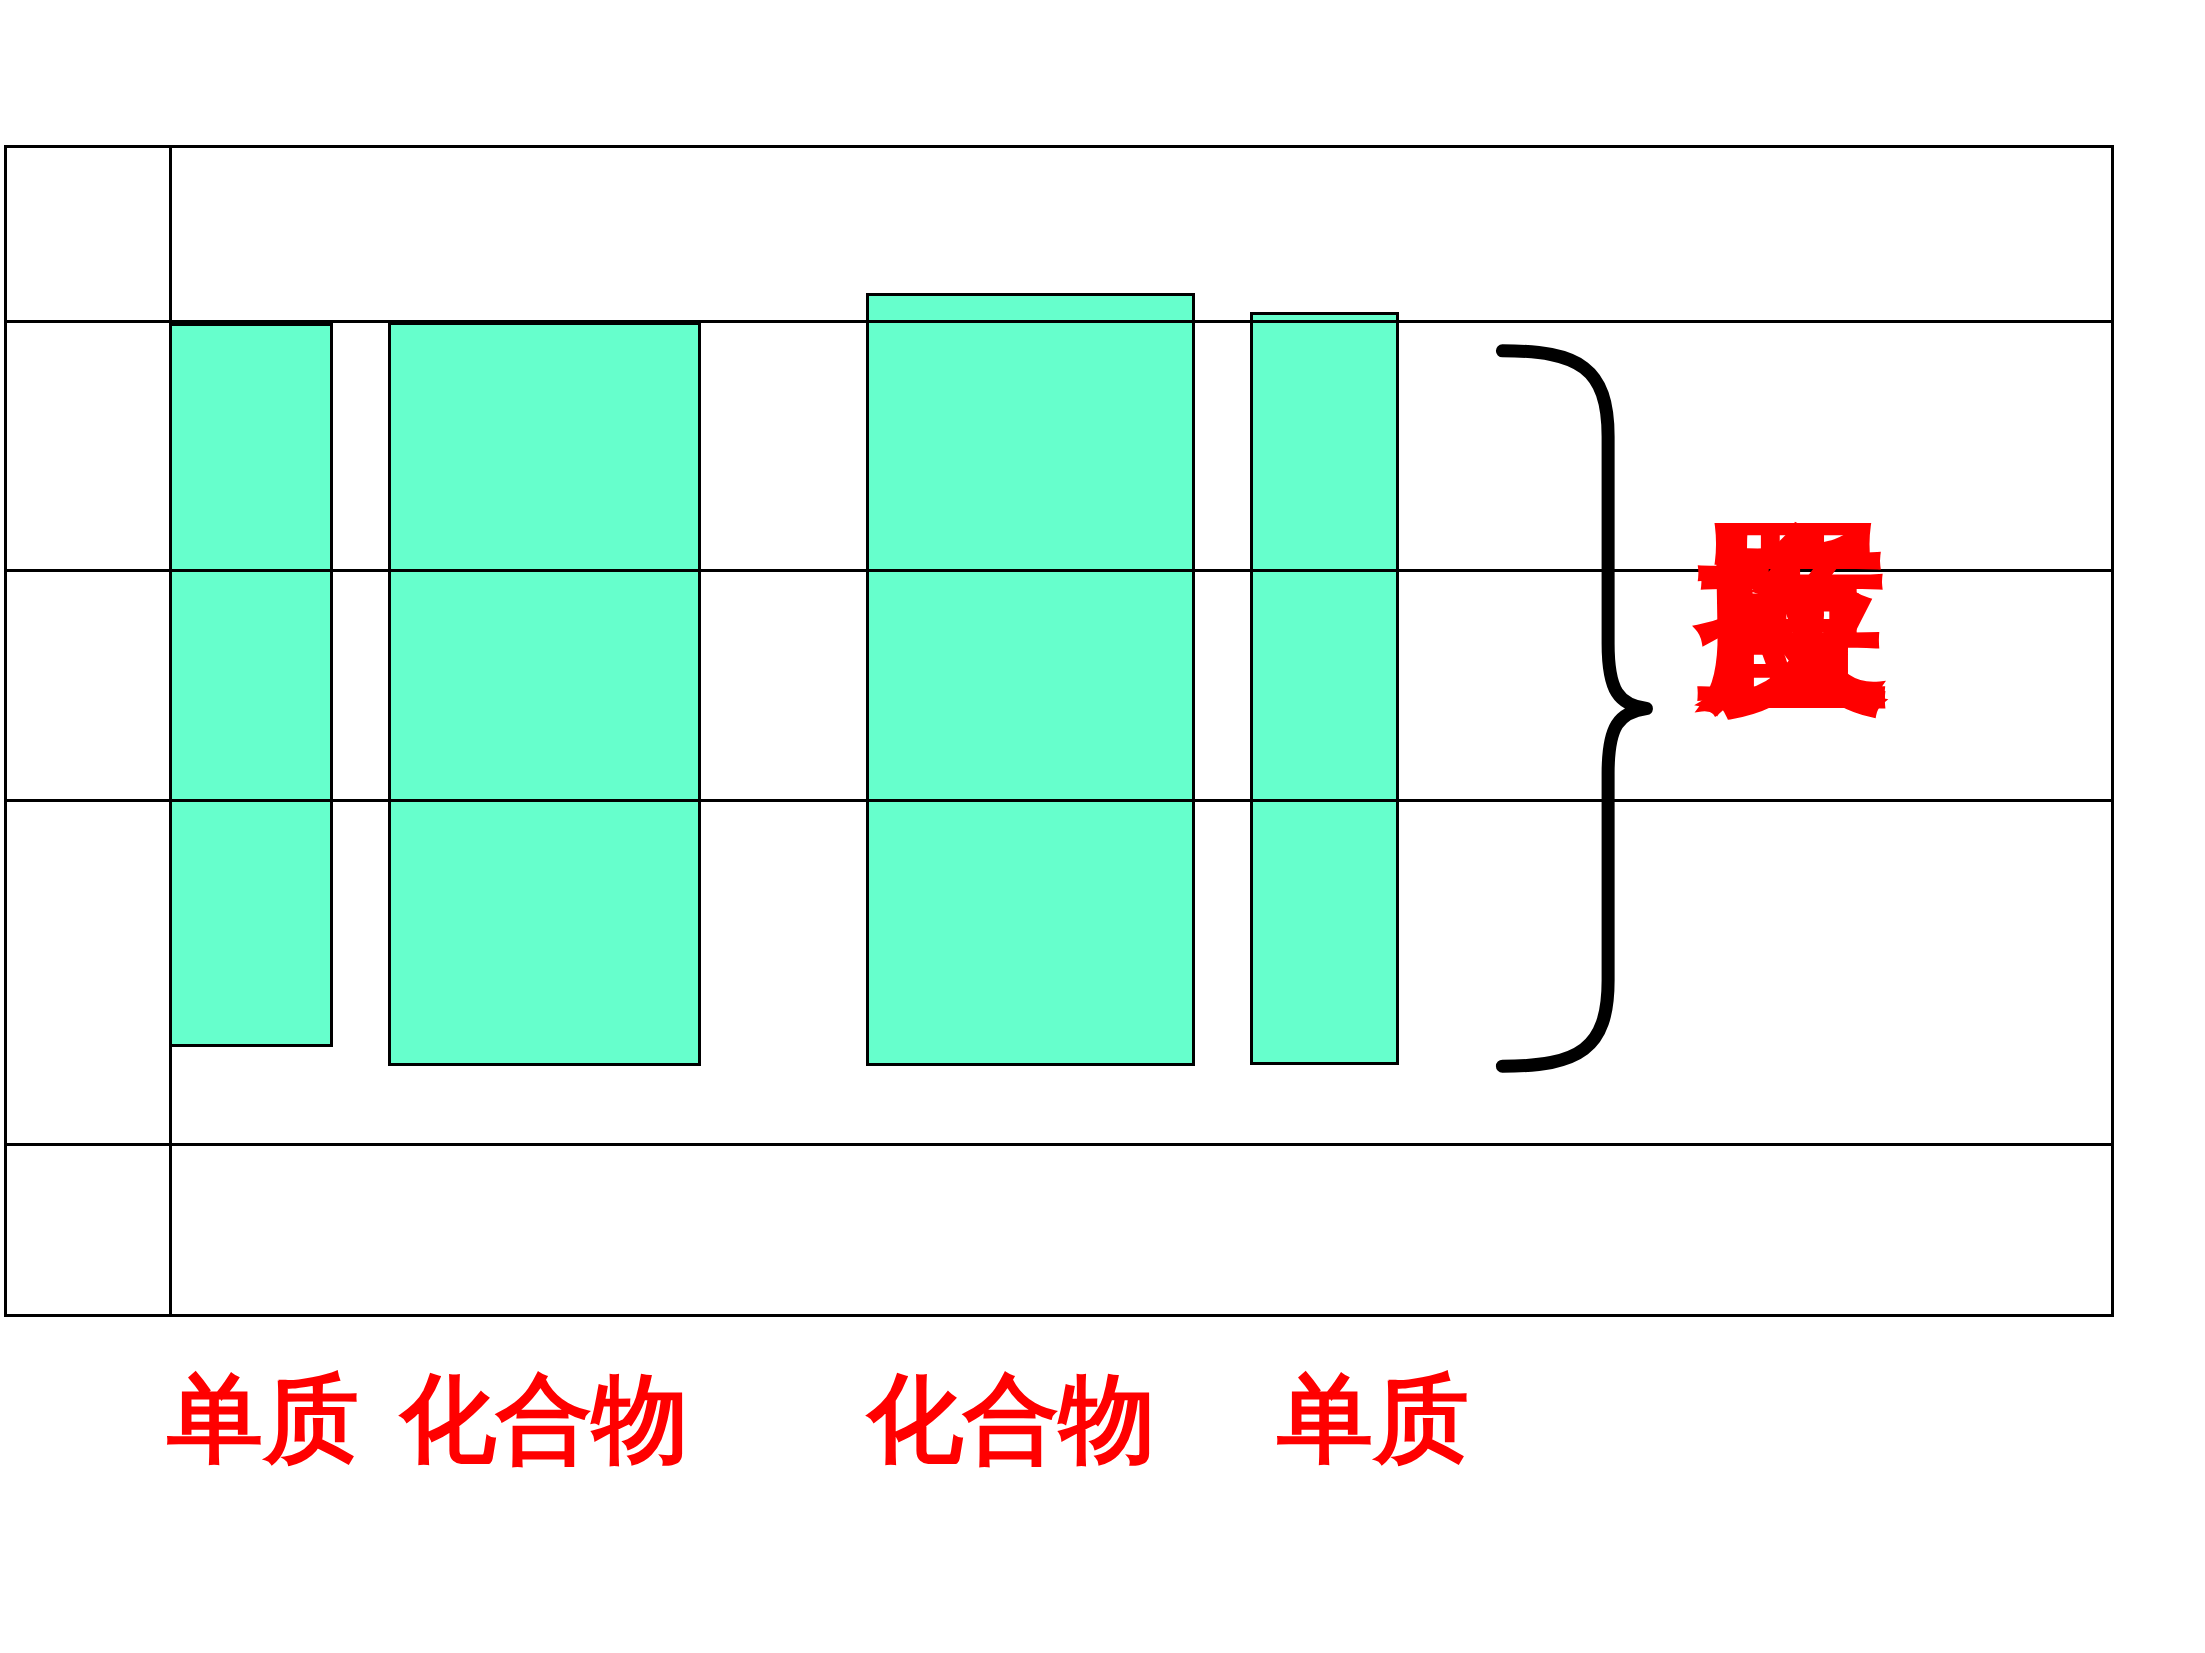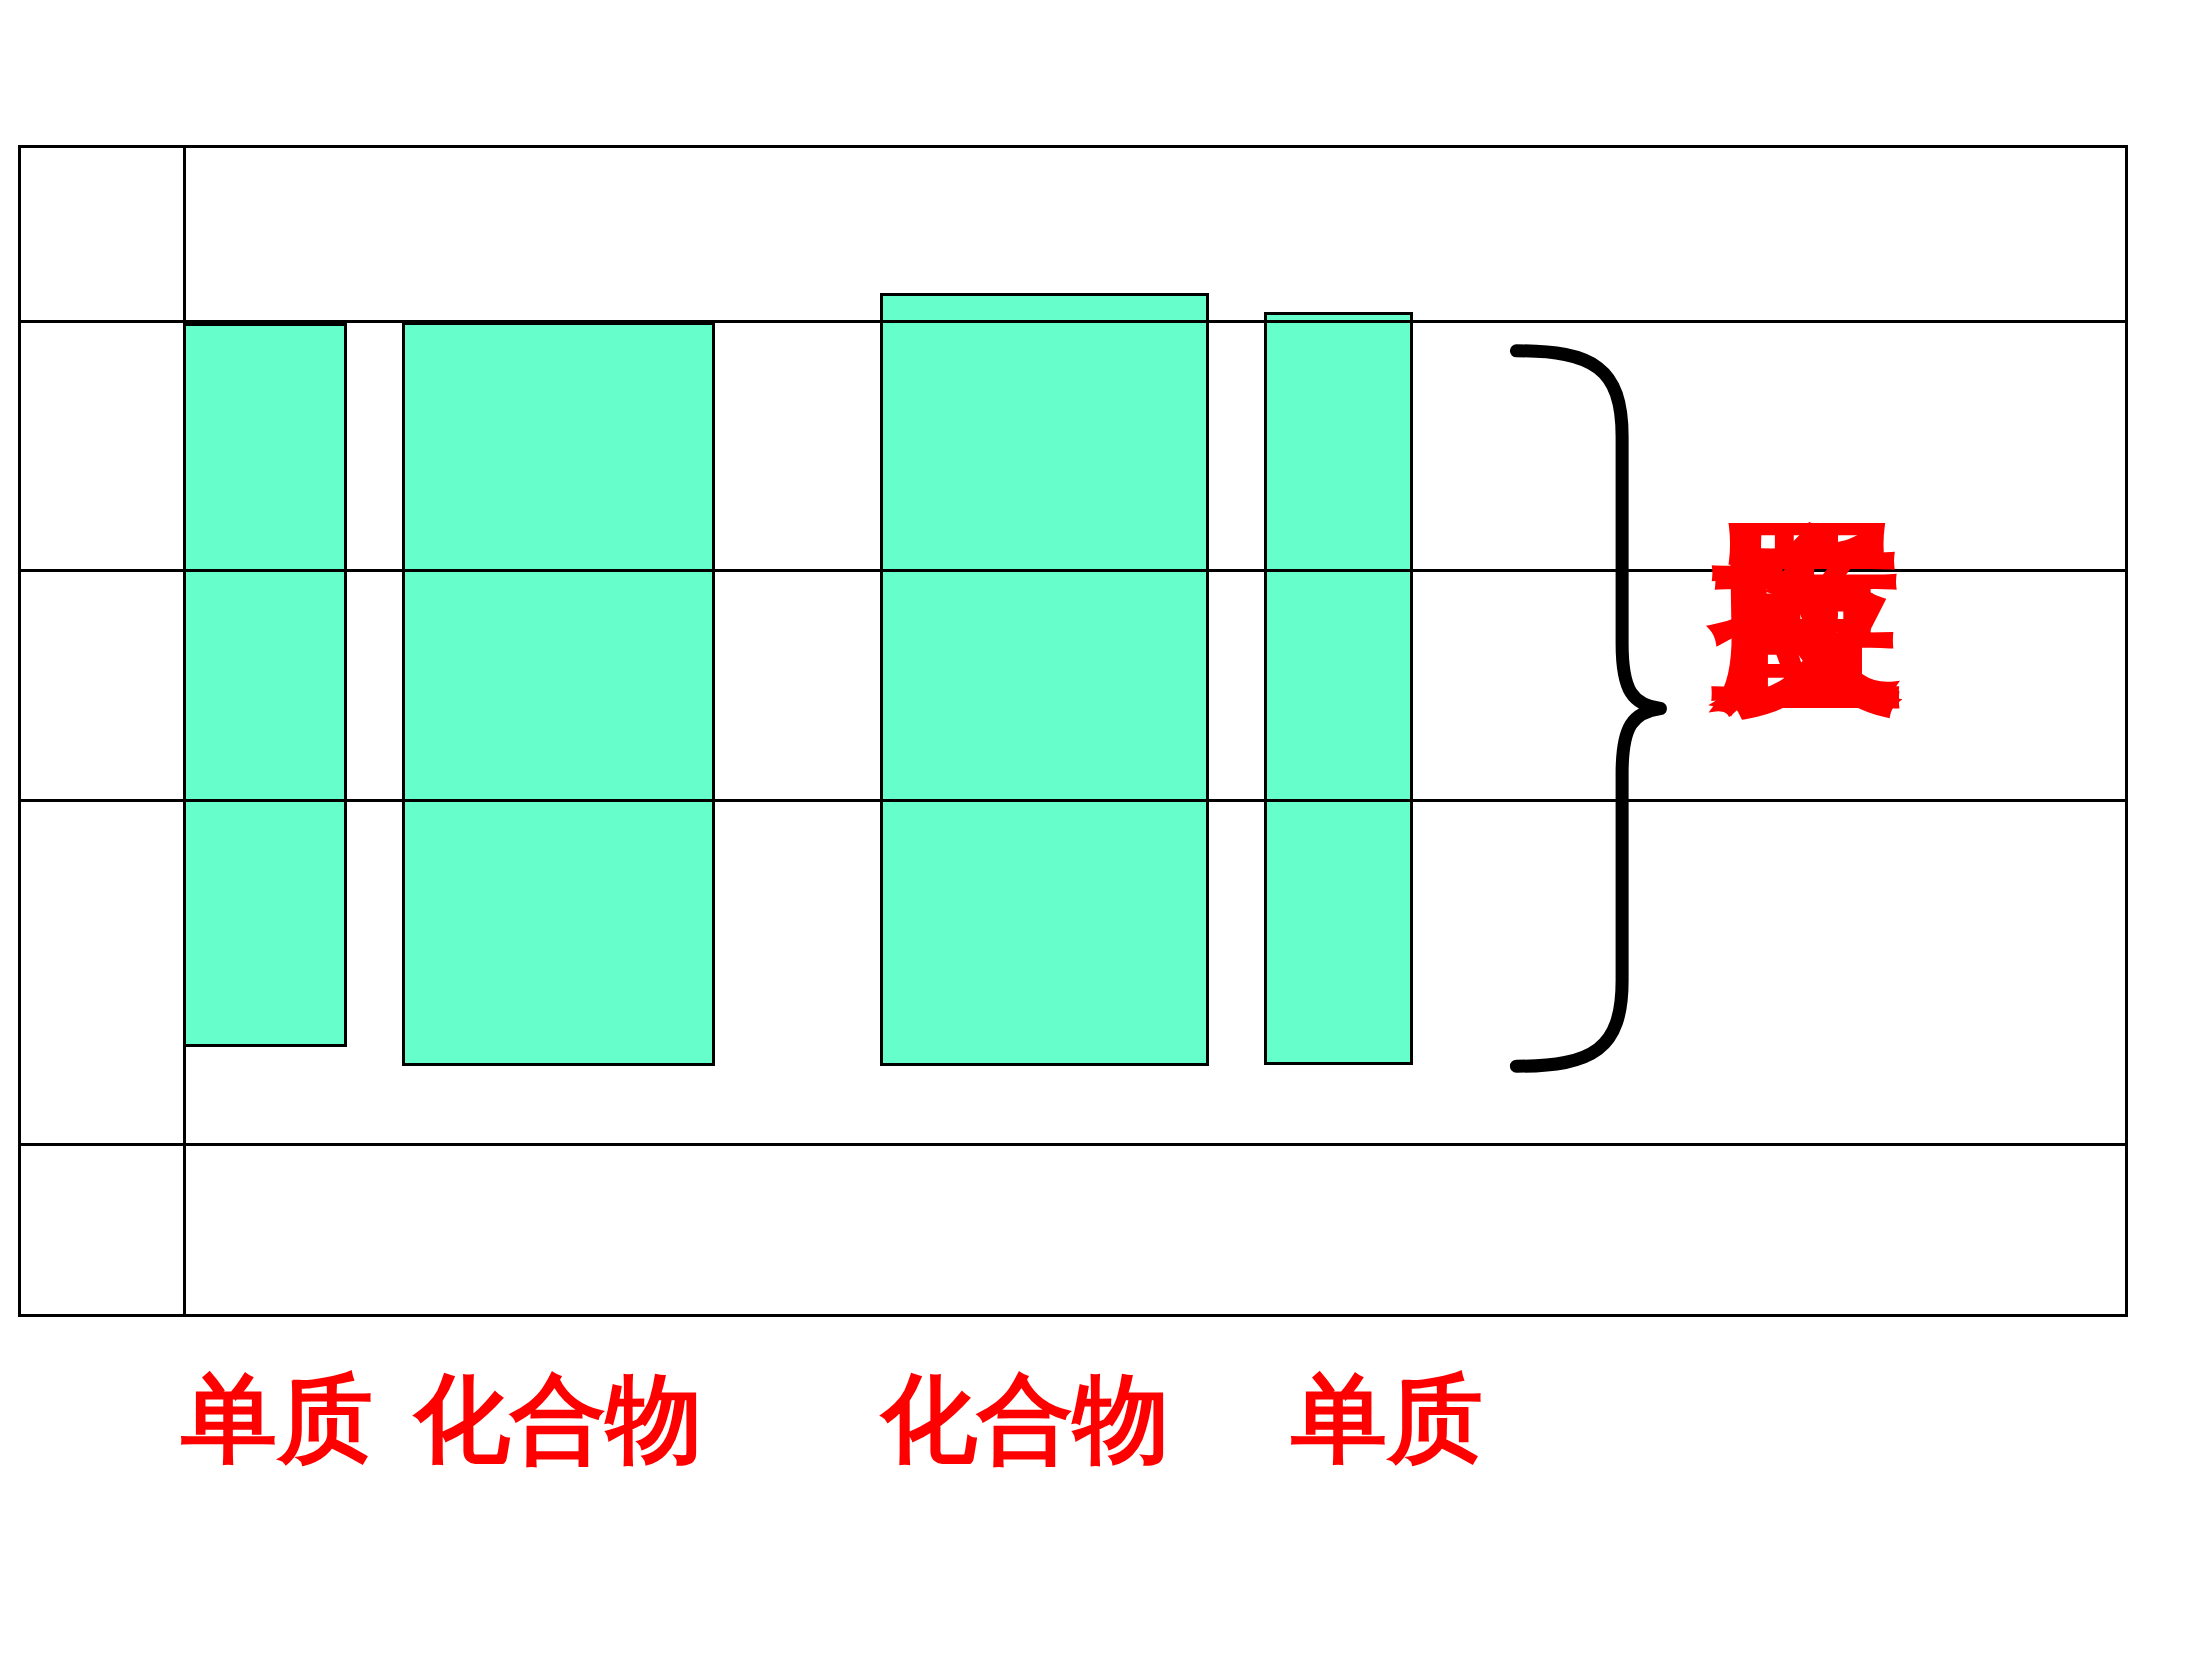--- a/index.html
+++ b/index.html
@@ -10,21 +10,21 @@
   body {
     width: 2205px;
     height: 1654px;
     position: relative;
     font-family: "DejaVu Sans", "Liberation Sans", sans-serif;
     overflow: hidden;
   }
 
   #stage {
     position: absolute;
-    left: 16px; top: 0;
+    left: 2px; top: 0;
     width: 2086px;
     height: 1654px;
     padding-left: 36px;
   }
 
   
   .grid-table {
     position: absolute;
     left: 1.5px;
     top: 145px;

